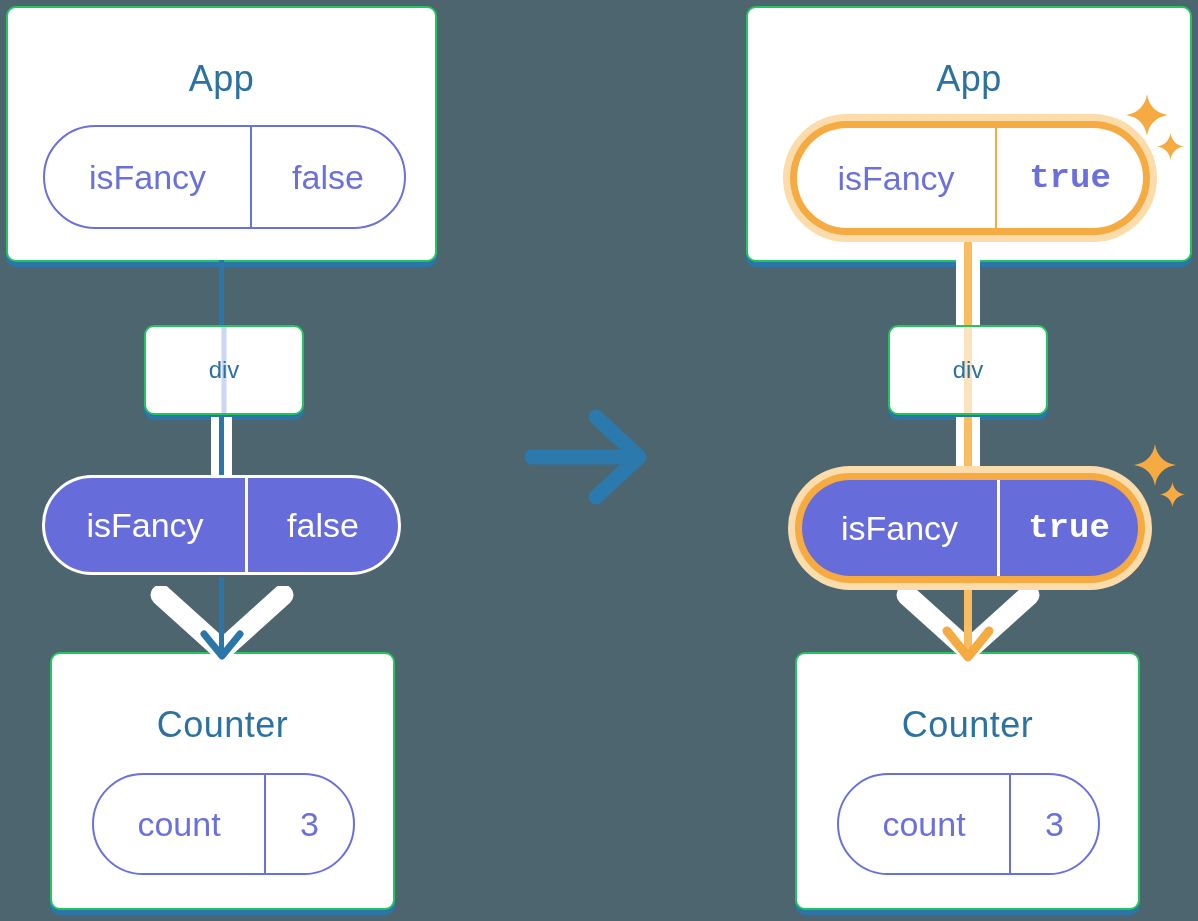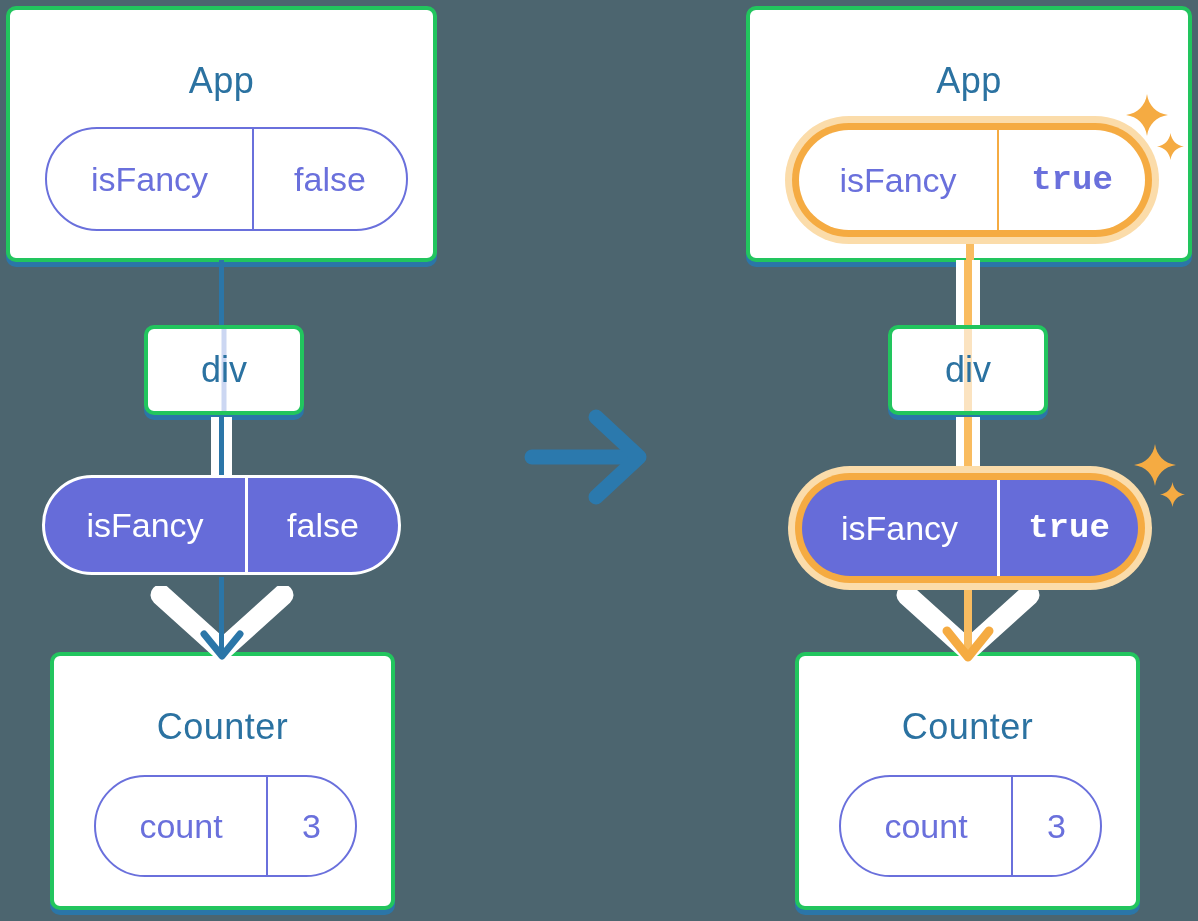--- a/index.html
+++ b/index.html
@@ -11,21 +11,21 @@
   .canvas {
     position:relative;
     width:1198px; height:921px;
     background:#4c656f;
     overflow:hidden;
   }
   
   .card {
     position:absolute;
     background:#ffffff;
-    border:4px solid #22c55e;
+    border:2px solid #22c55e;
     box-shadow:0 5px 0 #2b76a8;
     border-radius:10px;
   }
   .card-title {
     position:absolute; left:0; right:0;
     text-align:center;
     font-size:36px; font-weight:500;
     color:#2b72a1;
     letter-spacing:0.5px;
   }
@@ -75,21 +75,21 @@
   .c-lav    { background:#ccd7f2; }
   .c-peach  { background:#fbe3c0; }
   .pass-line {
     position:absolute; top:0; bottom:0; left:50%;
     transform:translateX(-50%);
   }
   .node-label {
     position:relative;
     width:100%; height:100%;
     display:flex; align-items:center; justify-content:center;
-    font-size:36px; font-weight:500; color:#2b72a1;
+    font-size:24px; font-weight:500; color:#2b72a1;
   }
   .abs { position:absolute; }
   svg { display:block; }
 </style>
 </head>
 <body>
 
 <div class="canvas">
 
   <div>

